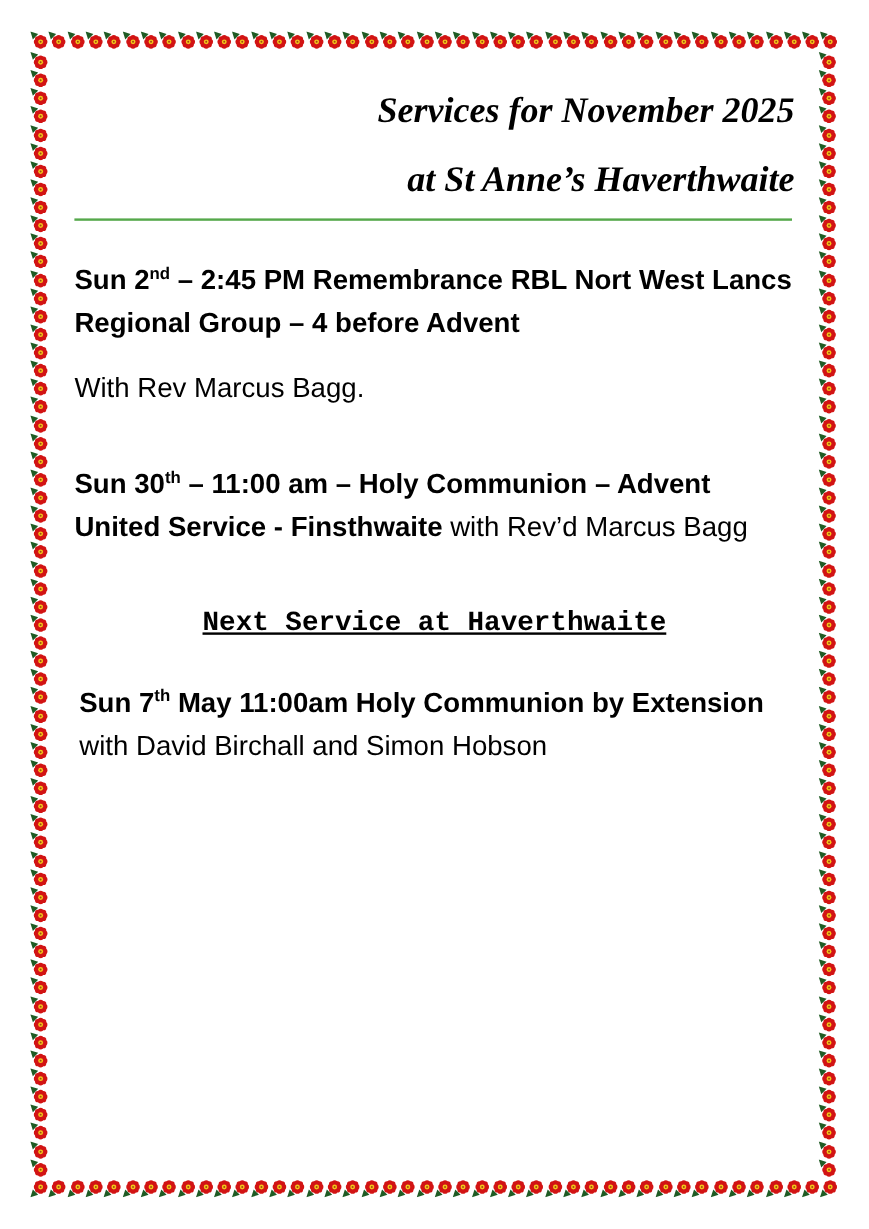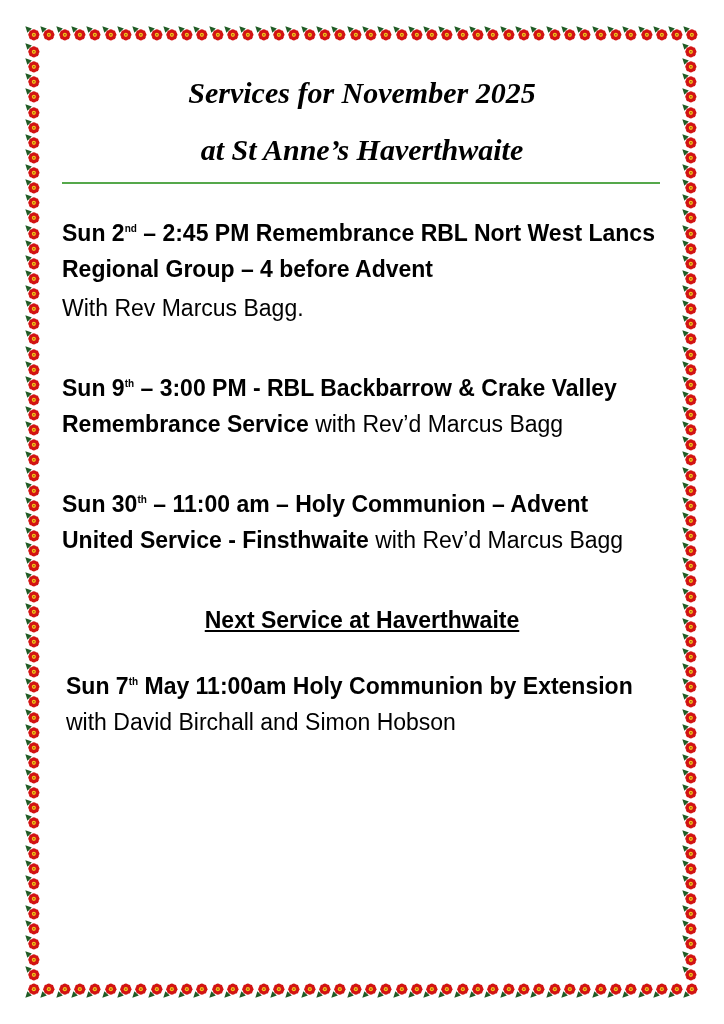--- a/index.html
+++ b/index.html
@@ -18,35 +18,35 @@
   .border-top{top:26px;}
   .border-bottom{bottom:26px;}
   .border-left{left:25px;}
   .border-right{right:27px;}
   .flower{display:block;flex:0 0 auto;}
   .border-bottom .flower{transform:scaleY(-1);}
   
   .content{position:absolute;left:62px;top:0;width:600px;}
   .title{
     font-family:"Liberation Serif", serif;font-weight:bold;font-style:italic;
-    font-size:30px;text-align:center;margin:0;line-height:1.0;
+    font-size:30px;text-align:right;margin:0;line-height:1.0;
   }
   .title-line1{margin-top:78px;}
   .title-line2{margin-top:27px;}
   .divider{border:none;border-top:2px solid var(--divider);margin:17px 0 0 0;width:598px;}
   .service{
     font-size:23px;line-height:36px;font-weight:bold;margin:0 0 44px 0;
   }
   .service-first{margin-top:31px;}
   .service .r{font-weight:400;}
-  .service .own-line{display:block;margin-top:3px;}
-  sup{font-size:10px;line-height:0;vertical-align:super;}
+  .service .own-line{display:block;margin-top:18px;}
+  sup{font-size:14px;line-height:0;vertical-align:super;}
   .next-heading{
     font-size:23px;font-weight:bold;text-decoration:underline;
-    text-align:center;margin:0 0 30px 0;line-height:36px;
+    text-align:center;margin:0 0 30px 0;line-height:36px;font-family:Liberation Mono, monospace;
   }
   .service-last{margin-bottom:0;padding-left:4px;}
 </style>
 </head>
 <body>
 
 <div class="border-row border-top">
     <svg class="flower" width="15" height="15" viewBox="0 0 22 22" xmlns="http://www.w3.org/2000/svg">
     <polygon points="0.5,0.5 10,3.5 3.5,10" fill="var(--leaf)"></polygon>
     <circle cx="17.8" cy="13" r="3.5" fill="var(--petal)"></circle>
@@ -3024,21 +3024,20 @@
   </div>
 
 <div class="content">
 
   <h1 class="title title-line1">Services for November 2025</h1>
   <h1 class="title title-line2">at St Anne’s Haverthwaite</h1>
   <hr class="divider">
 
   <p class="service service-first"><span class="b"><span>Sun 2</span><sup>nd</sup><span> – 2:45 PM Remembrance RBL Nort West Lancs Regional Group – 4 before Advent</span></span><span class="r own-line">With Rev Marcus Bagg.</span></p>
 
-  <p class="service"><span class="b"><span>Sun 9</span><sup>th</sup><span> – 3:00 PM - RBL Backbarrow &amp; Crake Valley Remembrance Service</span></span><span class="r"> with Rev’d Marcus Bagg</span></p>
 
 
 
   <p class="service"><span class="b"><span>Sun 30</span><sup>th</sup><span> – 11:00 am – Holy Communion – Advent United Service - Finsthwaite</span></span><span class="r"> with Rev’d Marcus Bagg</span></p>
 
   <h2 class="next-heading">Next Service at Haverthwaite</h2>
 
   <p class="service service-last"><span class="b"><span>Sun 7</span><sup>th</sup><span> May 11:00am Holy Communion by Extension</span></span><span class="r"> with David Birchall and Simon Hobson</span></p>
 
 </div>

